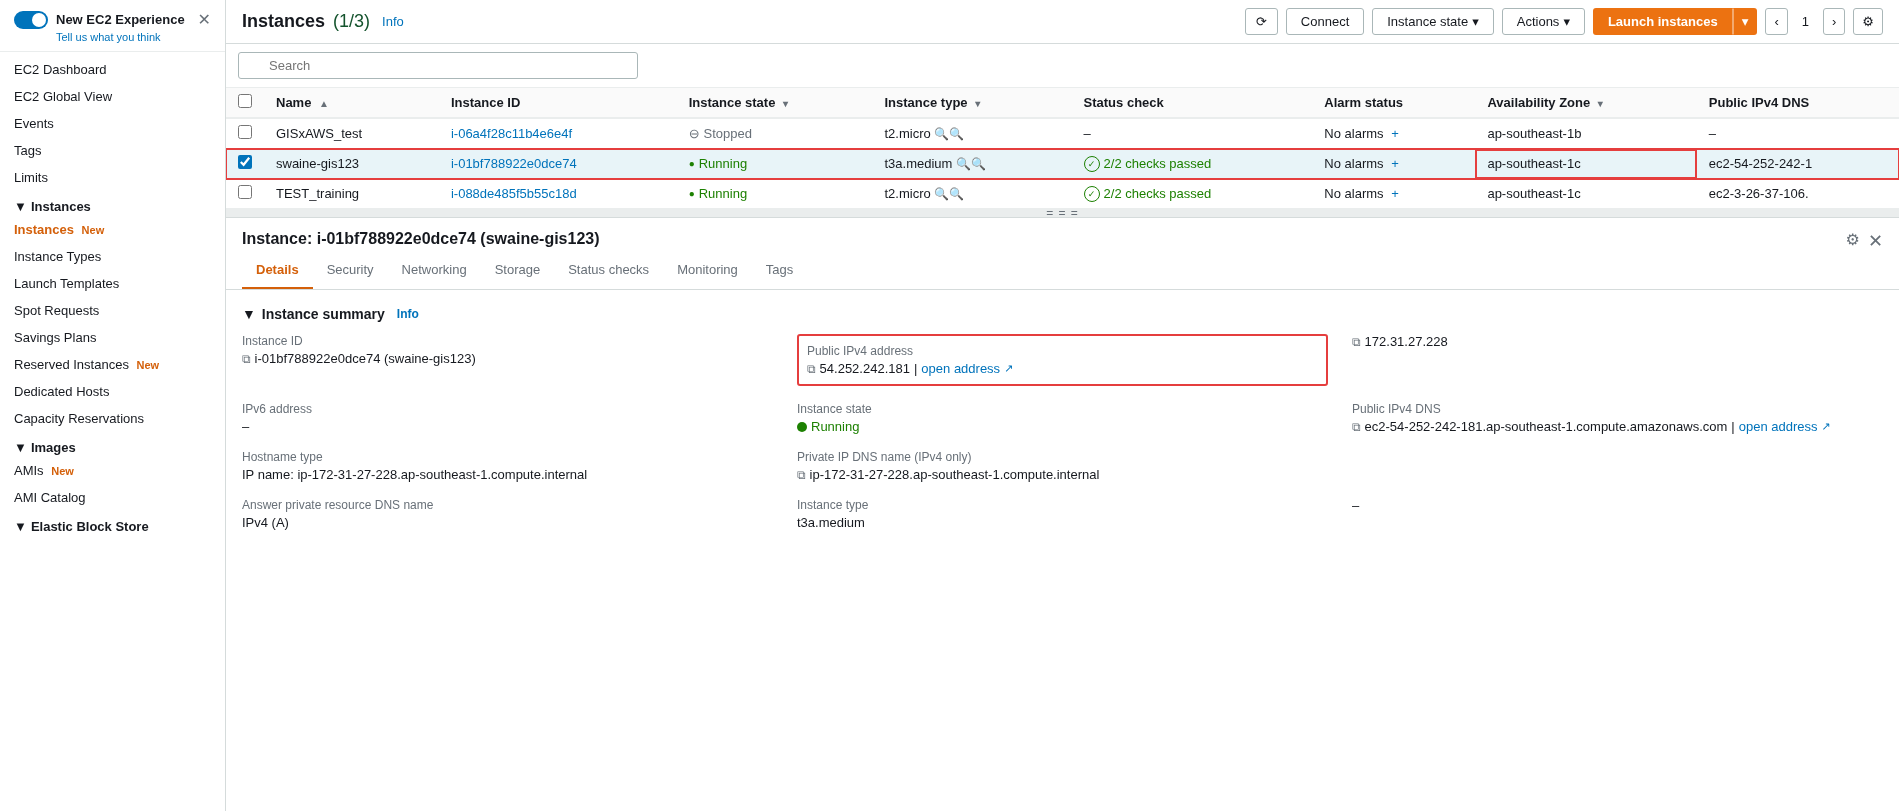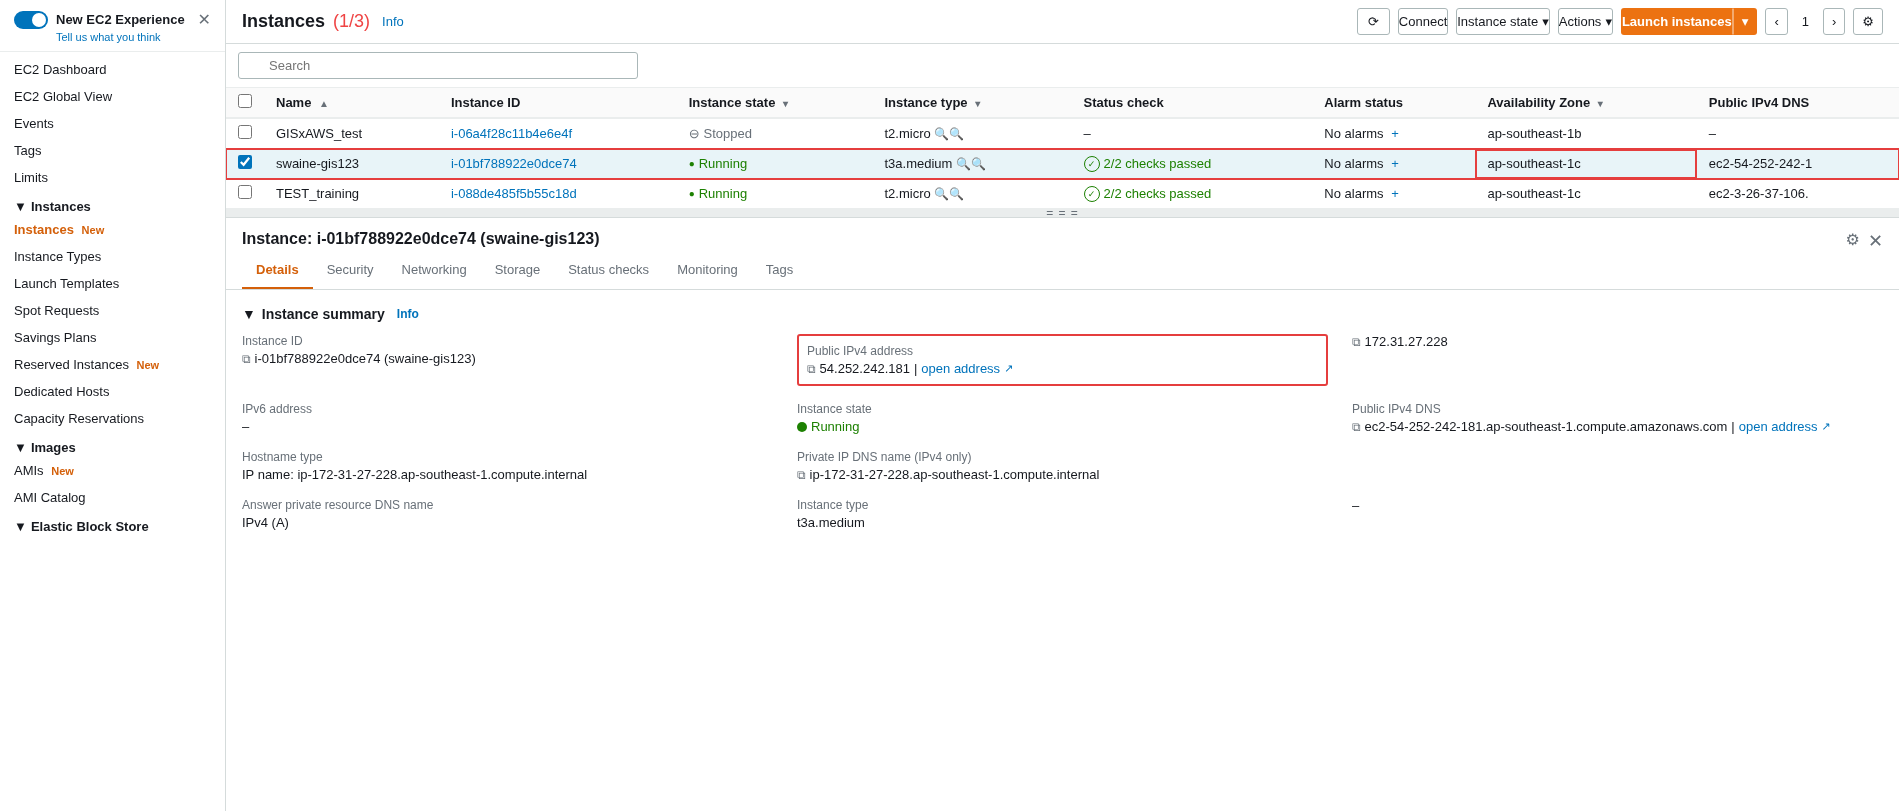--- a/index.html
+++ b/index.html
@@ -23,24 +23,24 @@
     .nav-section { padding: 8px 14px 2px; font-weight: 700; font-size: 13px; color: #16191f; display: flex; align-items: center; gap: 4px; }
     .nav-item.active { color: #d4600a; font-weight: 600; }
     .nav-item .badge { font-size: 11px; color: #d4600a; font-weight: 600; margin-left: 4px; }
     
     
     .main { flex: 1; display: flex; flex-direction: column; overflow: hidden; }
     
     
     .toolbar { background: #fff; border-bottom: 1px solid #d5dbdb; padding: 8px 16px; display: flex; align-items: center; gap: 8px; }
     .toolbar-title { font-size: 18px; font-weight: 700; color: #16191f; }
-    .toolbar-count { font-size: 18px; color: #ef4444; }
+    .toolbar-count { font-size: 18px; color: #14532d; }
     .toolbar-info { color: #0073bb; font-size: 13px; cursor: pointer; margin-left: 4px; }
     .toolbar-spacer { flex: 1; }
-    .btn { padding: 5px 0; border-radius: 3px; border: 1px solid #aab7b8; background: #fff; cursor: pointer; font-size: 13px; color: #16191f; display: flex; align-items: center; gap: 4px; }
+    .btn { padding: 5px 14px; border-radius: 3px; border: 1px solid #aab7b8; background: #fff; cursor: pointer; font-size: 13px; color: #16191f; display: flex; align-items: center; gap: 4px; }
     .btn-refresh { padding: 5px 10px; }
     .btn-primary { background: #ec7211; border-color: #ec7211; color: #fff; font-weight: 700; }
     .btn-primary-split { padding: 5px 8px; background: #ec7211; border-left: 1px solid rgba(255,255,255,0.4); border-top: 1px solid #ec7211; border-right: 1px solid #ec7211; border-bottom: 1px solid #ec7211; color: white; cursor: pointer; border-radius: 0 3px 3px 0; }
     .btn-group { display: flex; }
     .btn-group .btn { border-radius: 3px 0 0 3px; border-right: none; }
     .btn-group .btn-primary { border-radius: 3px 0 0 3px; border-right: 1px solid rgba(255,255,255,0.4); }
     
     
     .table-area { background: #fff; flex-shrink: 0; }
     .search-bar { padding: 8px 12px; border-bottom: 1px solid #eaeded; }

